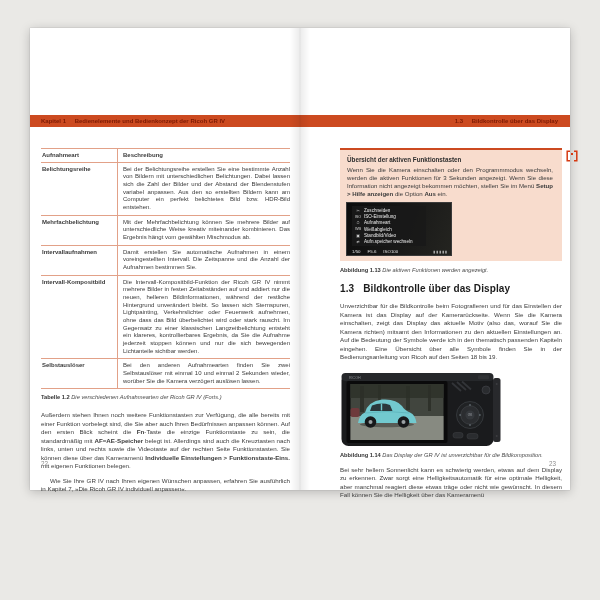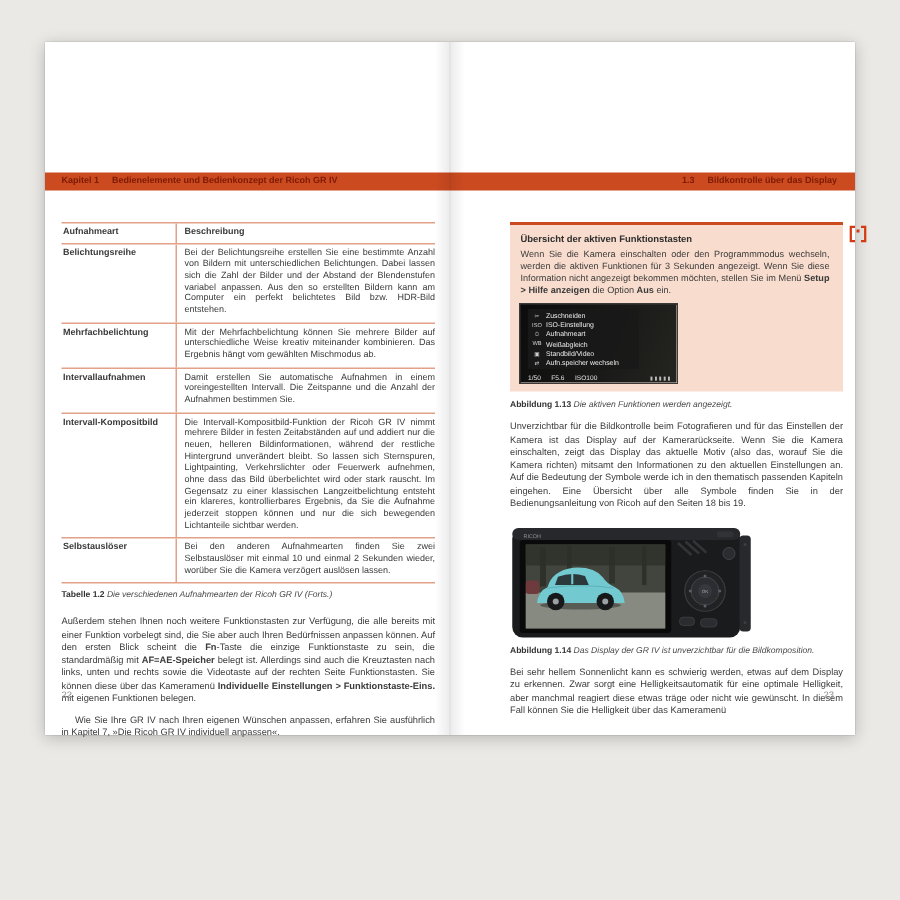--- a/index.html
+++ b/index.html
@@ -184,20 +184,23 @@
         <path d="M8 1.2 H10.8 V10.8 H8" fill="none" stroke="#d63a12" stroke-width="1.5"></path>
         <rect x="5" y="3" width="2" height="2" fill="#d63a12"></rect>
       </svg>
     </div>
 
     <div class="figcaption">
       <span class="cl">Abbildung 1.13</span>
       <span class="ct">Die aktiven Funktionen werden angezeigt.</span>
     </div>
 
+    <h2 class="heading">
+      <span class="hnum">1.3</span><span>Bildkontrolle über das Display</span>
+    </h2>
 
     <p class="rpara"><span>Unverzichtbar für die Bildkontrolle beim Fotografieren und für das Einstellen der Kamera ist das Display auf der Kamerarückseite. Wenn Sie die Kamera einschalten, zeigt das Display das aktuelle Motiv (also das, worauf Sie die Kamera richten) mitsamt den Informationen zu den aktuellen Einstellungen an. Auf die Bedeutung der Symbole werde ich in den thematisch passenden Kapiteln eingehen. Eine Übersicht über alle Symbole finden Sie in der Bedienungsanleitung von Ricoh auf den Seiten 18 bis 19.</span></p>
 
     <svg class="camera-fig" viewBox="0 0 162 78">
       <rect x="1.5" y="3" width="152" height="73" rx="7" fill="#1a1b1d"></rect>
       <rect x="1.5" y="3" width="152" height="8" rx="4" fill="#26282b"></rect>
       <rect x="153" y="8" width="7.5" height="64" rx="2.5" fill="#28292c"></rect>
       <text x="9" y="9.4" font-size="3.6" fill="#8f9296" font-family="Liberation Sans, sans-serif">RICOH</text>
       <rect x="138" y="5.2" width="11" height="4" rx="1" fill="#303235"></rect>
 

